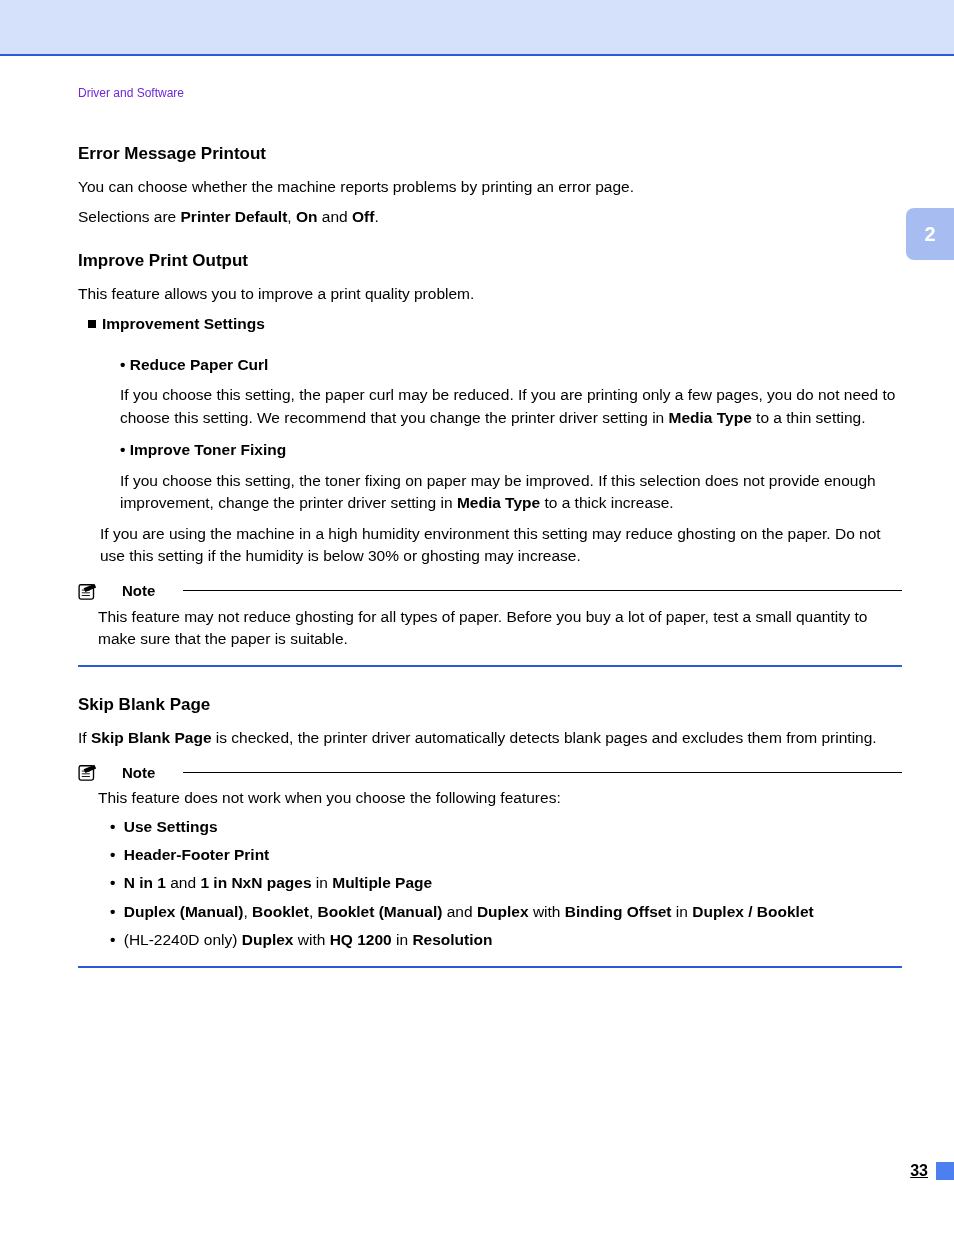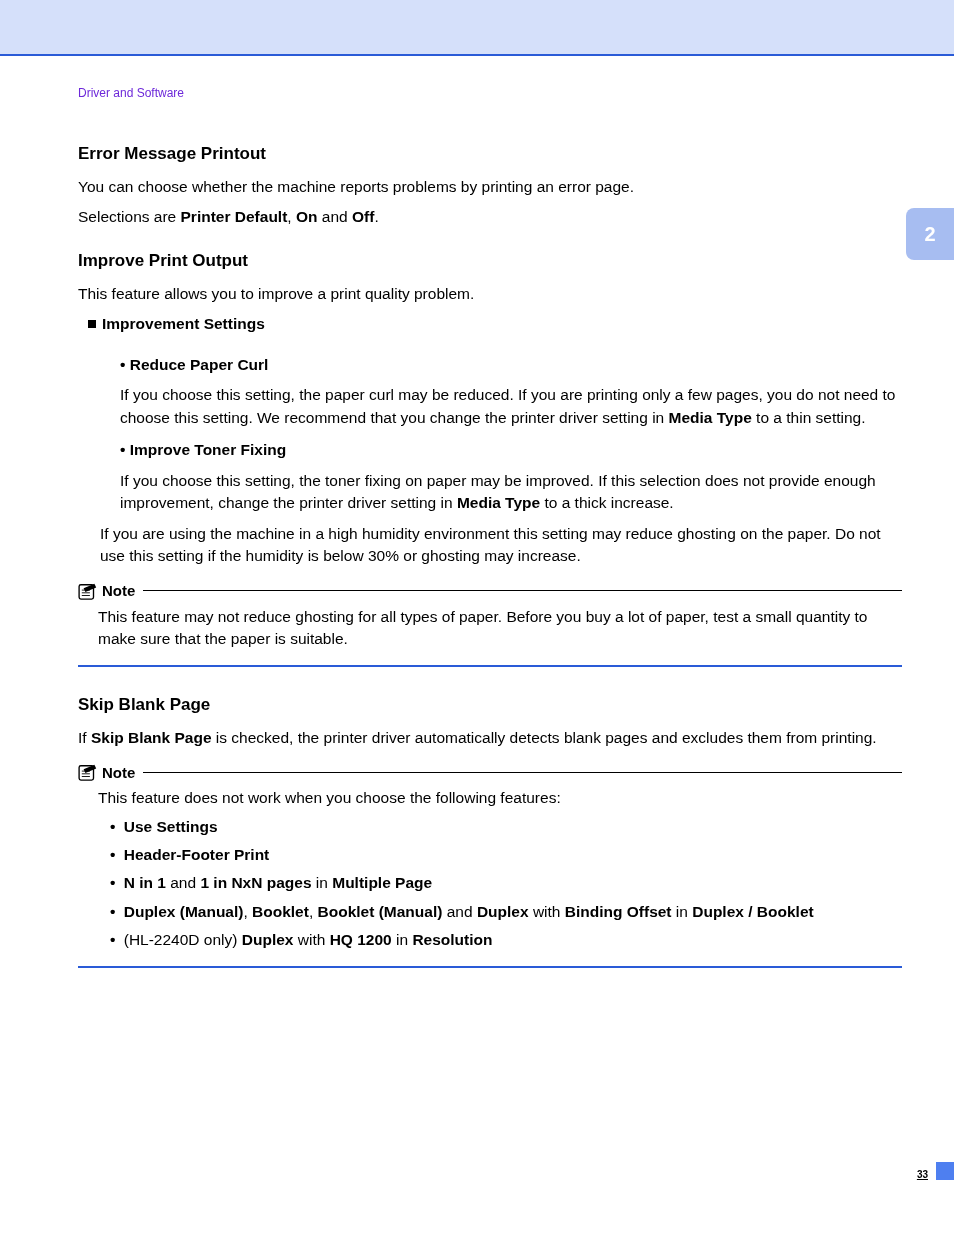--- a/index.html
+++ b/index.html
@@ -1,33 +1,33 @@
 <!DOCTYPE html>
 <html><head>
 <meta charset="utf-8">
 <style>
   * { box-sizing: border-box; margin: 0; padding: 0; }
   html, body { width: 954px; height: 1235px; background: #fff; font-family: Arial, Helvetica, sans-serif; color: #000; }
   .header-band { position: absolute; left: 0; top: 0; width: 954px; height: 54px; background: #d5e0fa; }
   .header-rule { position: absolute; left: 0; top: 54px; width: 954px; height: 2px; background: #2a5bd7; }
   .chapter-tab { position: absolute; right: 0; top: 208px; width: 48px; height: 52px; background: #a7bdf1; border-top-left-radius: 8px; border-bottom-left-radius: 8px; display: flex; align-items: center; justify-content: center; color: #fff; font-weight: bold; font-size: 20px; }
   .page-num-strip { position: absolute; right: 0; bottom: 55px; width: 18px; height: 18px; background: #4e7ff0; }
-  .page-num { position: absolute; right: 26px; bottom: 55px; font-size: 10px; font-weight: bold; text-decoration: underline; }
+  .page-num { position: absolute; right: 26px; bottom: 55px; font-size: 16px; font-weight: bold; text-decoration: underline; }
   .content { position: absolute; left: 78px; top: 86px; width: 824px; }
   .breadcrumb { font-size: 12px; color: #6d28d9; margin-bottom: 44px; }
   h3 { font-size: 17px; font-weight: bold; margin-bottom: 12px; margin-top: 22px; }
   p { font-size: 15.5px; line-height: 1.45; margin-bottom: 8px; }
   .indent-1 { margin-left: 10px; }
   .indent-2 { margin-left: 42px; }
   .indent-3 { margin-left: 42px; }
   .sq-bullet { display: inline-block; width: 8px; height: 8px; background: #000; margin-right: 6px; vertical-align: 1px; }
   .dot-bullet::before { content: "• "; font-weight: bold; }
   .b { font-weight: bold; }
   .note-block { margin-top: 14px; }
-  .note-header { display: flex; align-items: center; gap: 2px; }
+  .note-header { display: flex; align-items: center; gap: 22px; }
   .note-icon { width: 22px; height: 18px; }
   .note-label { font-weight: bold; font-size: 15px; }
   .note-line-top { flex: 1; height: 1px; background: #000; margin-left: 6px; }
   .note-body { padding: 6px 0 10px 20px; font-size: 15.5px; line-height: 1.45; }
   .note-line-bottom { height: 2px; background: #2a5bd7; margin-top: 4px; }
   .note-list { list-style: none; padding-left: 26px; }
   .note-list li { font-size: 15.5px; line-height: 1.45; margin: 6px 0; }
   .note-list li::before { content: "• "; font-weight: bold; margin-left: -14px; margin-right: 4px; }
 </style>
 </head>

